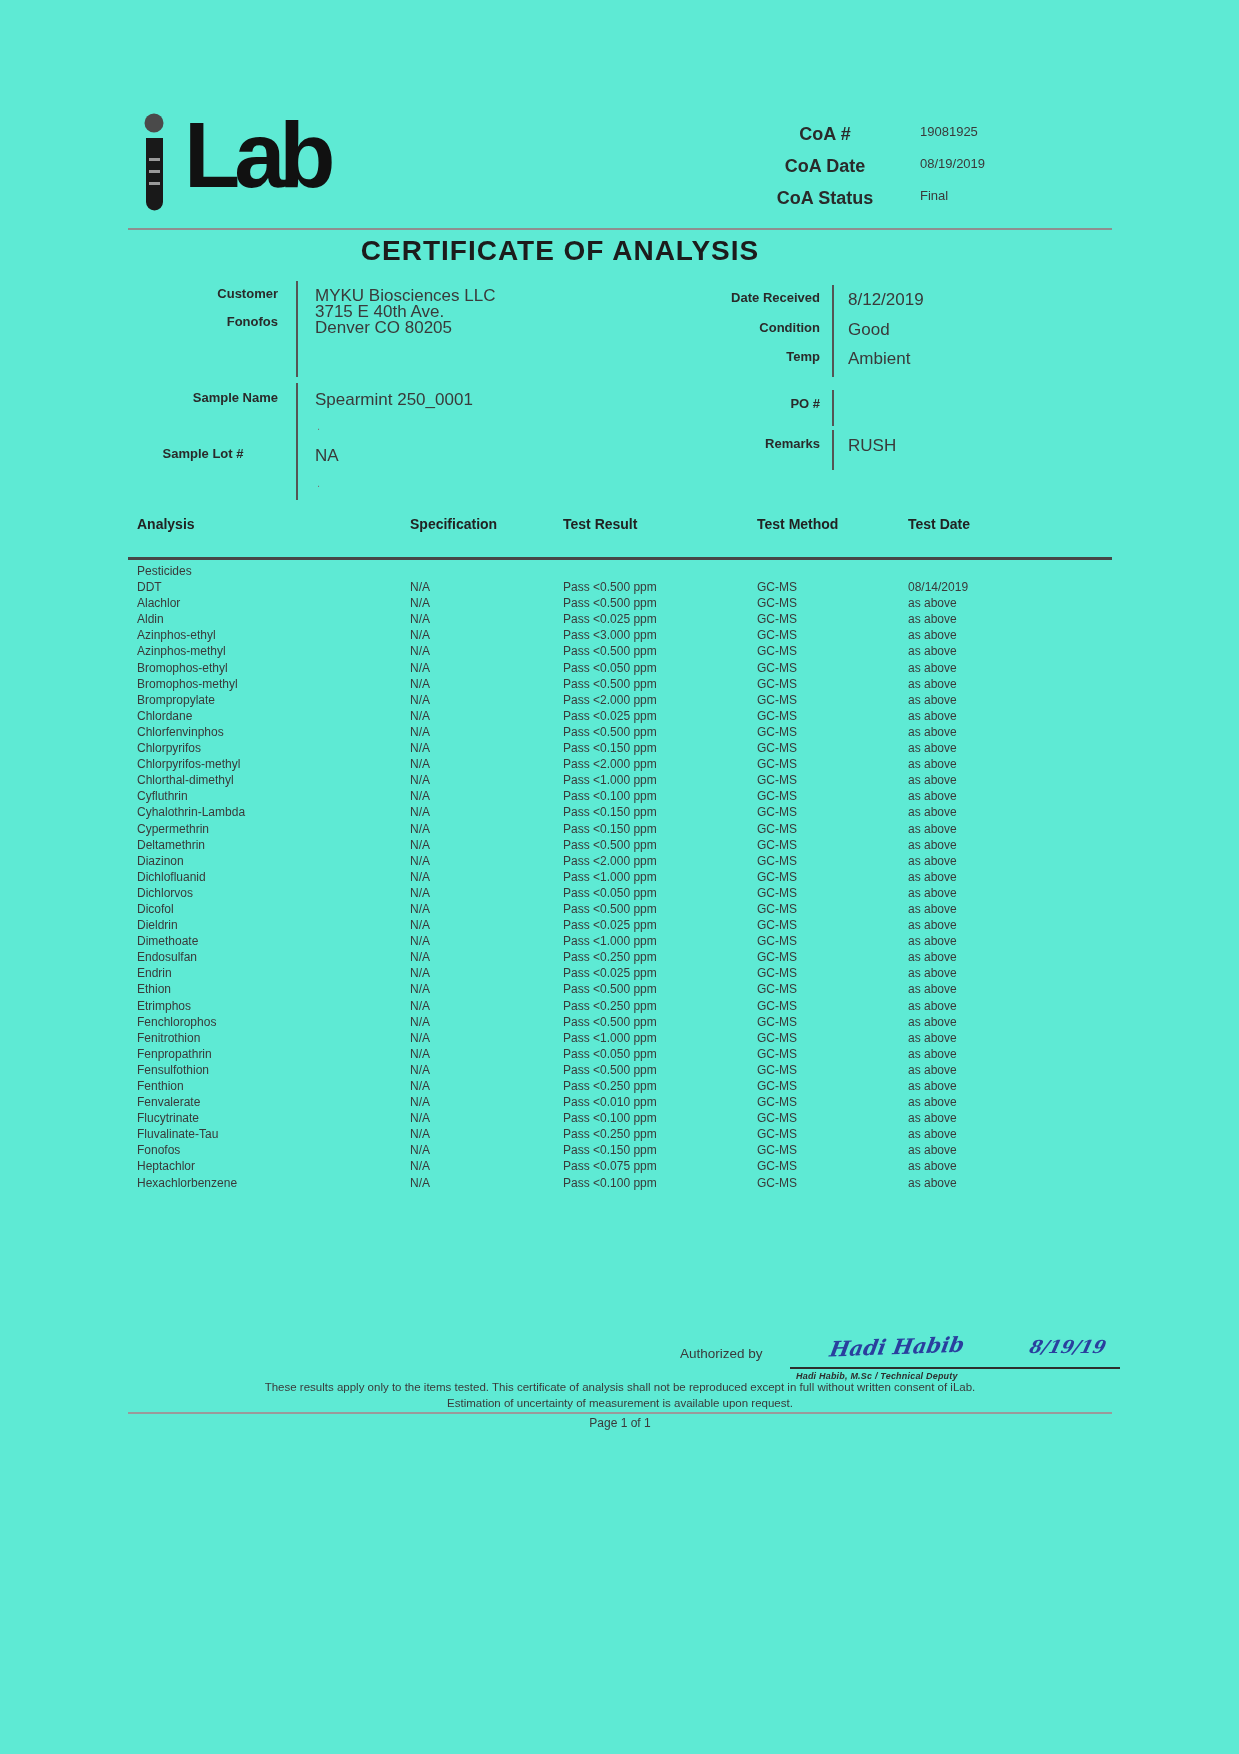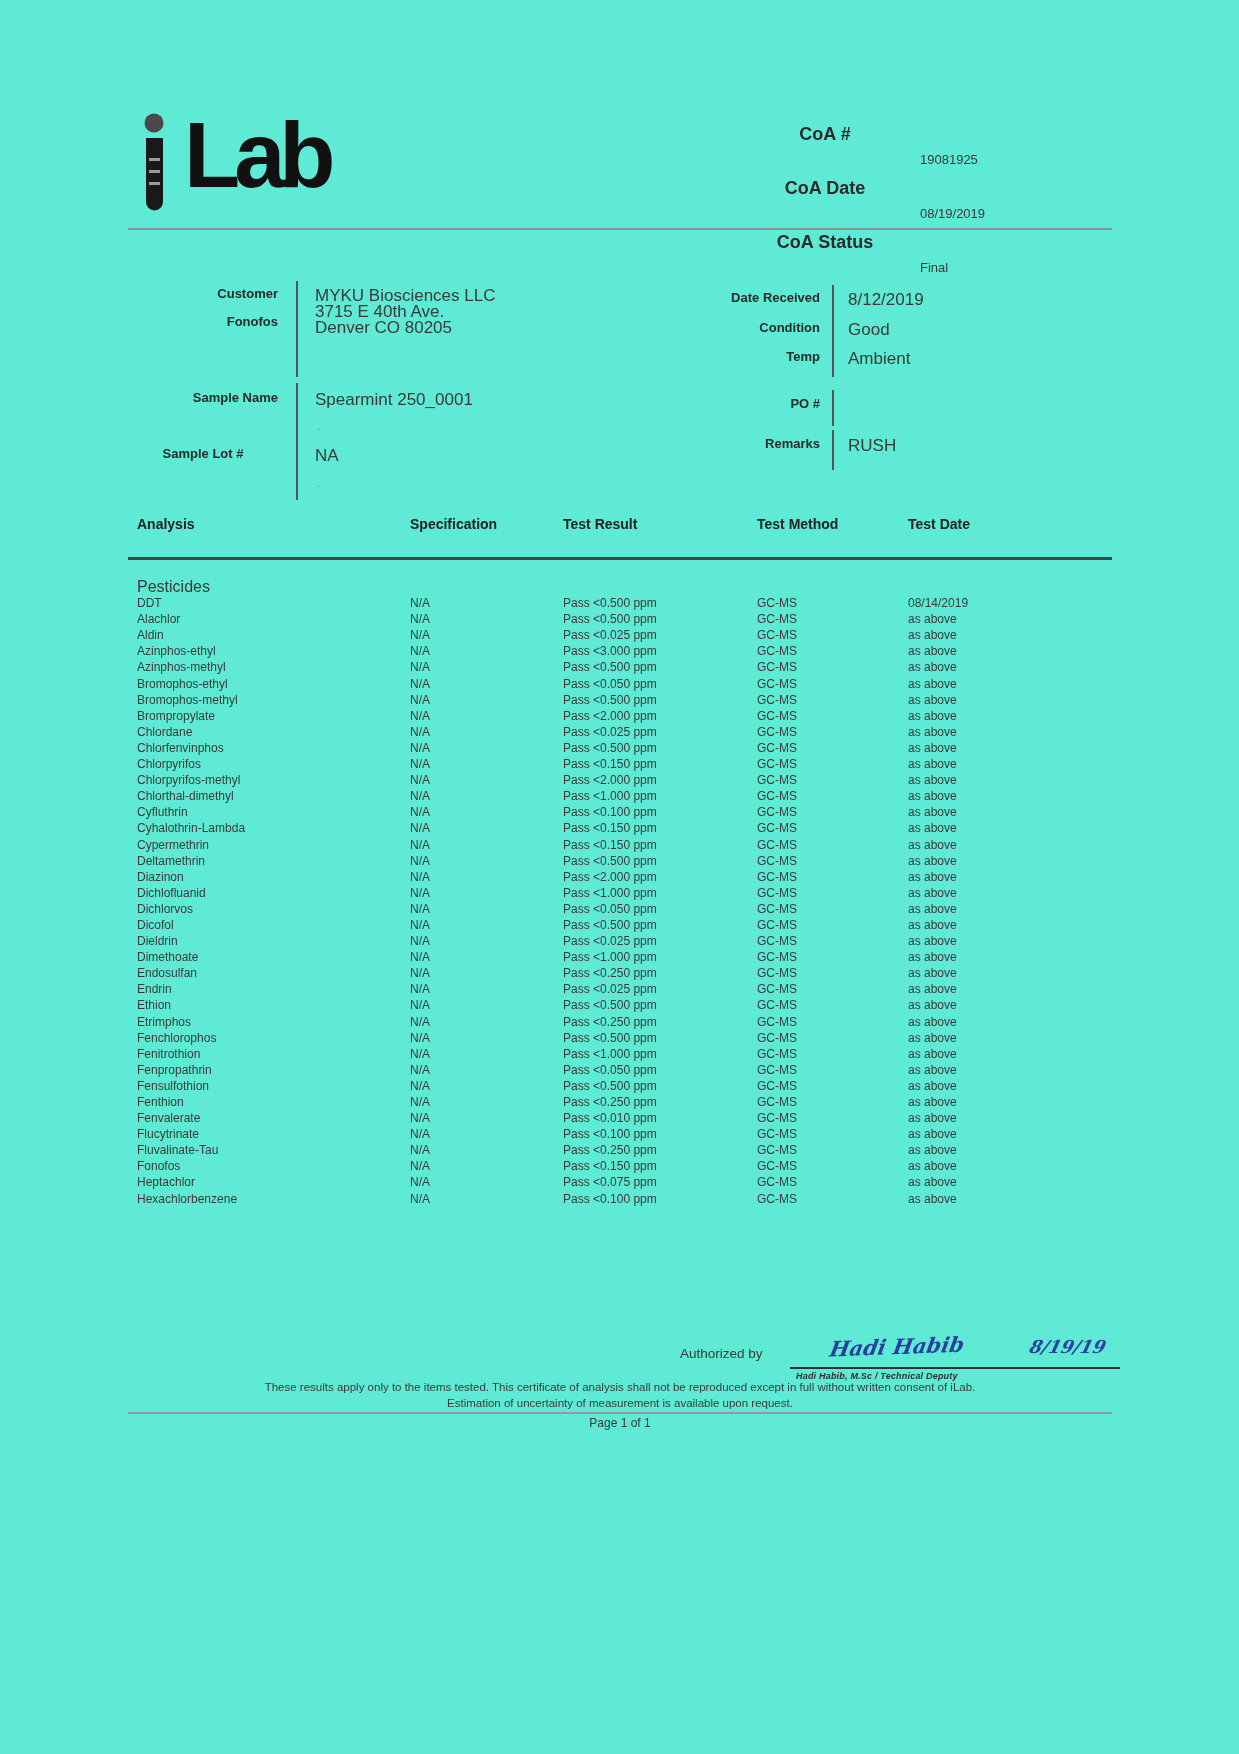--- a/index.html
+++ b/index.html
@@ -10,36 +10,36 @@
   }
   
   .logo { position:absolute; left:140px; top:112px; display:flex; align-items:flex-start; }
   .logo-word { font-size:92px; font-weight:bold; letter-spacing:-6px; color:#111; line-height:0.95; margin-left:4px; }
   .lab-info { position:absolute; left:362px; top:124px; font-size:12.5px; line-height:15.5px; color:#3c3c3c; }
   .lab-info .bold { font-weight:bold; color:#222; }
   .tf-label { display:inline-block; width:34px; padding-left:4px; }
   .coa-block { position:absolute; left:760px; top:124px; }
   .coa-row { display:flex; margin-bottom:11px; }
   .coa-row .lbl { width:130px; text-align:center; font-weight:bold; font-size:18px; color:#2a2a2a; }
-  .coa-row .val { margin-left:30px; font-size:13px; color:#3a3a3a;margin-top:28px; }
+  .coa-row .val { margin-left:30px; font-size:13px; color:#3a3a3a; }
   .hdiv { position:absolute; left:128px; width:984px; height:2px; background:#8f8f8f; }
   
   .doc-title { position:absolute; left:80px; top:235px; width:960px; text-align:center;
     font-size:28px; font-weight:bold; letter-spacing:1px; color:#1c1c1c; }
   
   .ilabel { position:absolute; font-weight:bold; font-size:13px; color:#2a2a2a; text-align:right; }
   .ival { position:absolute; font-size:17px; color:#3a3a3a; }
   .vdiv { position:absolute; width:2px; background:#555; }
   .tiny-dot { position:absolute; font-size:11px; color:#777; }
   
   .tbl { position:absolute; left:137px; top:516px; width:973px; }
   .thead { display:grid; grid-template-columns:273px 153px 194px 151px 1fr;
     font-weight:bold; font-size:14px; color:#222; padding-bottom:25px; }
   .thead-line { position:absolute; left:-9px; width:984px; height:3px; background:#474747; }
-  .section-label { font-size:16px; line-height:16.1px; color:#3a3a3a; margin-top:22px; }
+  .section-label { font-size:12px; line-height:16.1px; color:#3a3a3a; margin-top:6px; }
   .trow { display:grid; grid-template-columns:273px 153px 194px 151px 1fr;
     font-size:12px; line-height:16.1px; color:#3a3a3a; }
   
   .auth-row { position:absolute; left:0; top:1338px; width:1239px; }
   .auth-label { position:absolute; left:680px; top:8px; font-size:13.5px; color:#3a3a3a; }
   .sig-area { position:absolute; left:790px; top:0; width:330px; }
   .sig-line { position:absolute; top:29px; left:0; width:330px; height:2px; background:#2e2e2e; }
   .sig-text { position:absolute; left:40px; top:-4px; font-family:"DejaVu Serif", serif;
     font-style:italic; font-weight:bold; font-size:21px; color:#2a3f9e;
     transform:rotate(-2deg) skewX(-12deg); white-space:nowrap; }
@@ -82,20 +82,21 @@
       <span class="val">08/19/2019</span>
     </div>
     <div class="coa-row">
       <span class="lbl">CoA Status</span>
       <span class="val">Final</span>
     </div>
   </div>
 
   <div class="hdiv" style="top:228px;"></div>
 
+  <div class="doc-title">CERTIFICATE OF ANALYSIS</div>
 
   <div class="ilabel" style="left:128px; top:286px; width:150px;">Customer</div>
   <div class="ilabel" style="left:128px; top:314px; width:150px;">Fonofos</div>
   <div class="vdiv" style="left:296px; top:281px; height:96px;"></div>
   <div class="ival" style="left:315px; top:286px;">MYKU Biosciences LLC</div>
   <div class="ival" style="left:315px; top:302px;">3715 E 40th Ave.</div>
   <div class="ival" style="left:315px; top:318px;">Denver CO 80205</div>
 
   <div class="ilabel" style="left:128px; top:390px; width:150px;">Sample Name</div>
   <div class="vdiv" style="left:296px; top:383px; height:117px;"></div>

